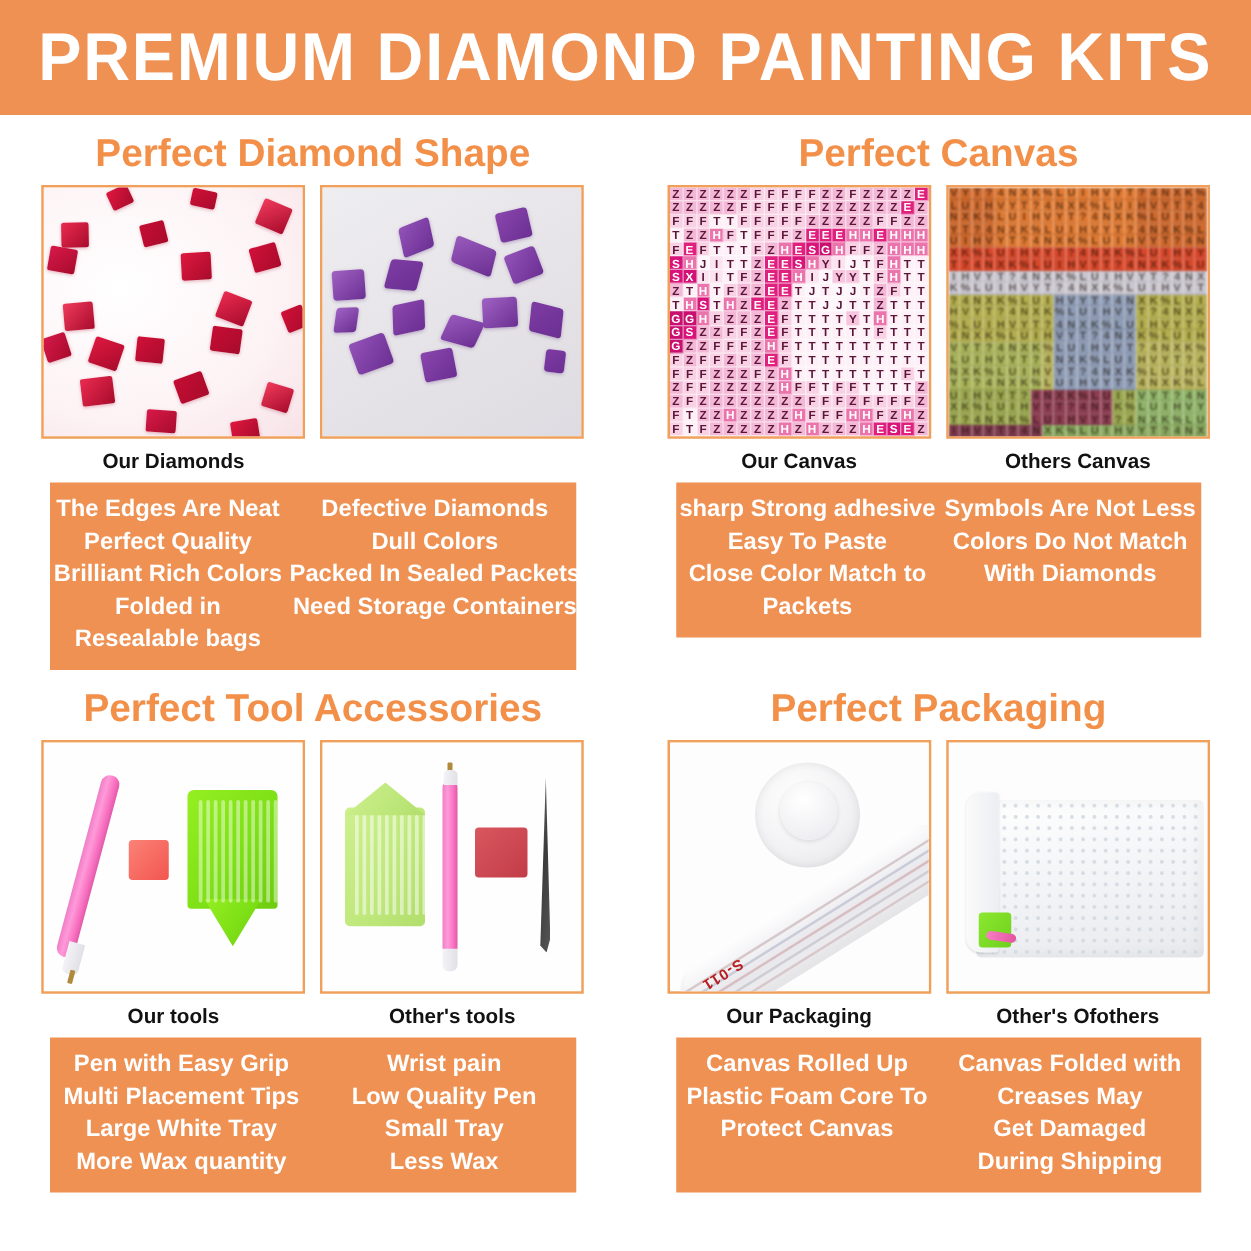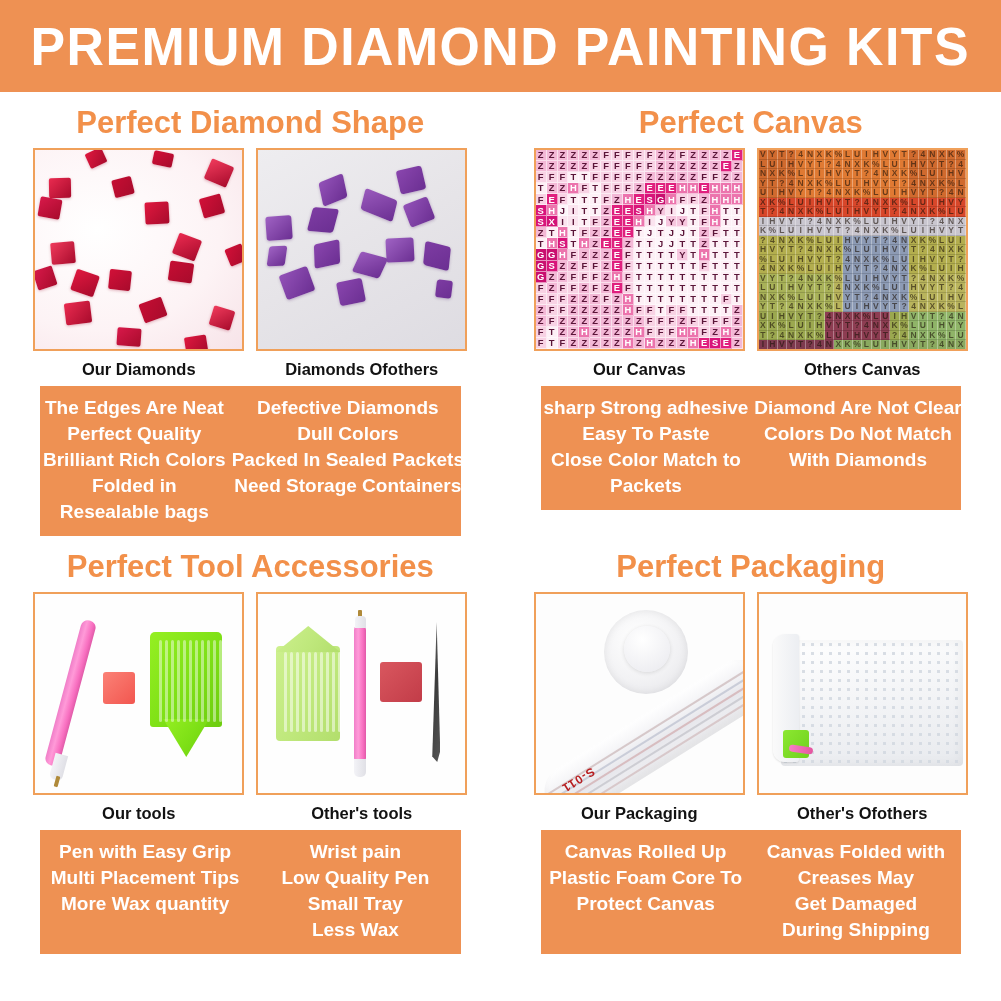--- a/index.html
+++ b/index.html
@@ -225,21 +225,20 @@
                 <div class="dmd" style="left: 56px; top: 92px; width: 26px; height: 24px; background: linear-gradient(140deg, rgb(138, 70, 174), rgb(107, 47, 146)); transform: rotate(-12deg) skewX(-10deg); border-radius: 3px; box-shadow: rgba(80, 30, 110, 0.3) 0px 1px 3px;"></div>
                 <div class="dmd" style="left: 128px; top: 88px; width: 28px; height: 24px; background: linear-gradient(140deg, rgb(160, 99, 196), rgb(107, 47, 146)); transform: rotate(-3deg); border-radius: 3px; box-shadow: rgba(80, 30, 110, 0.3) 0px 1px 3px;"></div>
                 <div class="dmd" style="left: 166px; top: 94px; width: 26px; height: 24px; background: linear-gradient(140deg, rgb(126, 60, 163), rgb(107, 47, 146)); transform: rotate(6deg) skewY(8deg); border-radius: 3px; box-shadow: rgba(80, 30, 110, 0.3) 0px 1px 3px;"></div>
                 <div class="dmd" style="left: 98px; top: 104px; width: 28px; height: 22px; background: linear-gradient(140deg, rgb(154, 90, 189), rgb(107, 47, 146)); transform: rotate(15deg) skewX(-10deg); border-radius: 3px; box-shadow: rgba(80, 30, 110, 0.3) 0px 1px 3px;"></div>
                 <div class="dmd" style="left: 24px; top: 120px; width: 30px; height: 26px; background: linear-gradient(140deg, rgb(147, 82, 184), rgb(107, 47, 146)); transform: rotate(-20deg); border-radius: 3px; box-shadow: rgba(80, 30, 110, 0.3) 0px 1px 3px;"></div>
                 <div class="dmd" style="left: 80px; top: 130px; width: 26px; height: 24px; background: linear-gradient(140deg, rgb(138, 70, 174), rgb(107, 47, 146)); transform: rotate(-11deg); border-radius: 3px; box-shadow: rgba(80, 30, 110, 0.3) 0px 1px 3px;"></div>
                 <div class="dmd" style="left: 10px; top: 96px; width: 18px; height: 20px; background: linear-gradient(140deg, rgb(160, 99, 196), rgb(107, 47, 146)); transform: rotate(-2deg) skewX(-10deg); border-radius: 3px; box-shadow: rgba(80, 30, 110, 0.3) 0px 1px 3px;"></div>
                 <div class="dmd" style="left: 178px; top: 130px; width: 16px; height: 18px; background: linear-gradient(140deg, rgb(126, 60, 163), rgb(107, 47, 146)); transform: rotate(7deg); border-radius: 3px; box-shadow: rgba(80, 30, 110, 0.3) 0px 1px 3px;"></div>
               </div>
           </div>
-          <div class="cap">Diamonds Ofothers</div>
         </div>
 
       </div>
       <div class="info-box">
         <div class="info-col" id="info-0-0">
             <div>The Edges Are Neat</div>
             <div>Perfect Quality</div>
             <div>Brilliant Rich Colors</div>
             <div>Folded in</div>
             <div>Resealable bags</div>
@@ -1101,21 +1100,21 @@
 
       </div>
       <div class="info-box">
         <div class="info-col" id="info-1-0">
             <div>sharp Strong adhesive</div>
             <div>Easy To Paste</div>
             <div>Close Color Match to</div>
             <div>Packets</div>
           </div>
         <div class="info-col" id="info-1-1">
-            <div>Diamond Are Not Clear</div>
+            <div>Symbols Are Not Less</div>
             <div>Colors Do Not Match</div>
             <div>With Diamonds</div>
           </div>
       </div>
     </div>
 
   </div>
 
   <div class="row">
 
@@ -1176,20 +1175,21 @@
             </div>
           </div>
           <div class="cap">Other's tools</div>
         </div>
 
       </div>
       <div class="info-box">
         <div class="info-col" id="info-2-0">
             <div>Pen with Easy Grip</div>
             <div>Multi Placement Tips</div>
+            <div>Large White Tray</div>
             <div>More Wax quantity</div>
           </div>
         <div class="info-col" id="info-2-1">
             <div>Wrist pain</div>
             <div>Low Quality Pen</div>
             <div>Small Tray</div>
             <div>Less Wax</div>
           </div>
       </div>
     </div>

